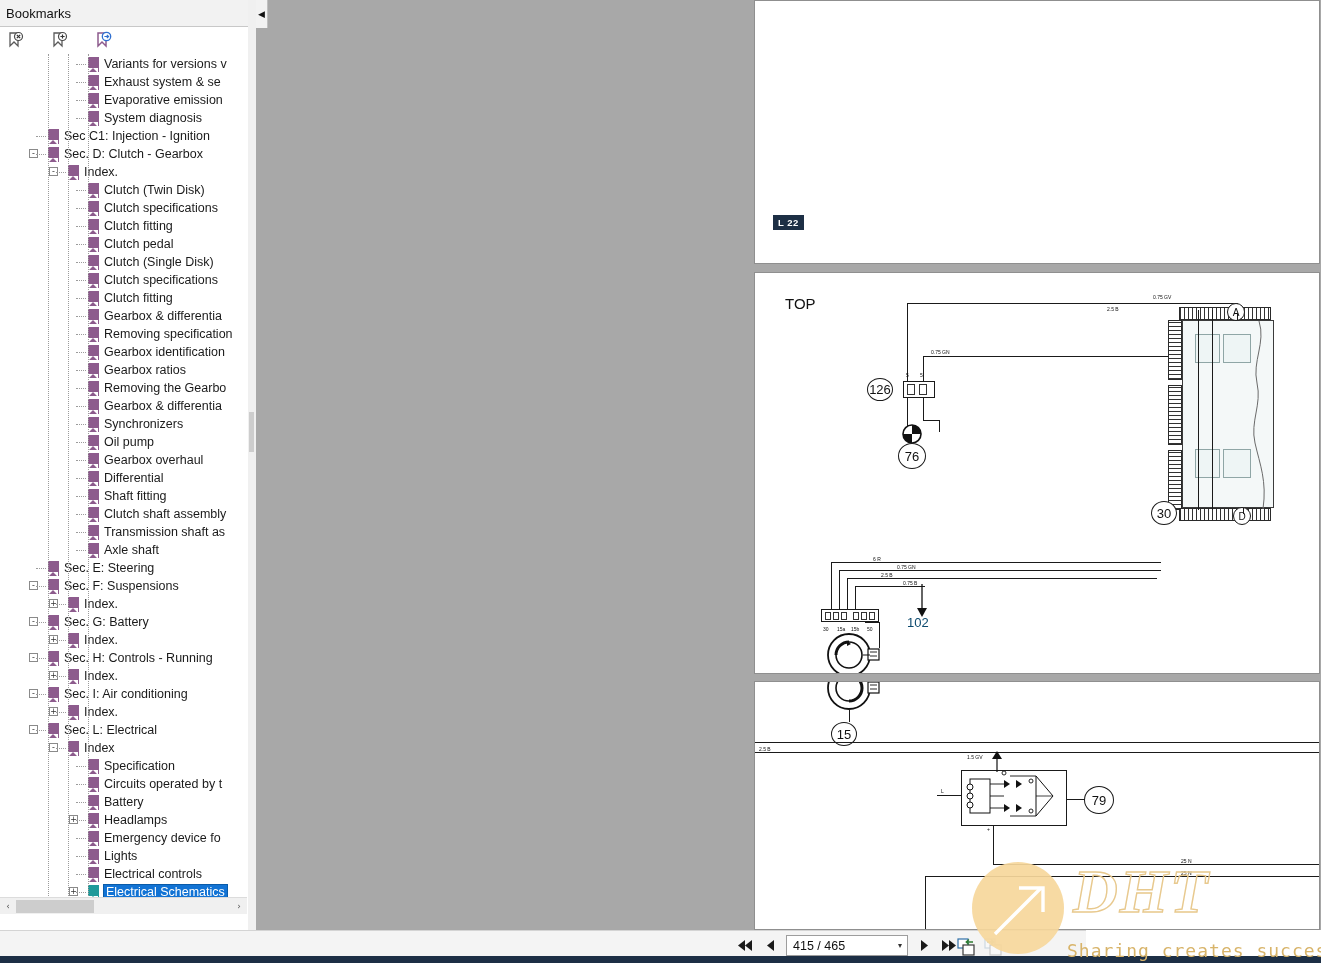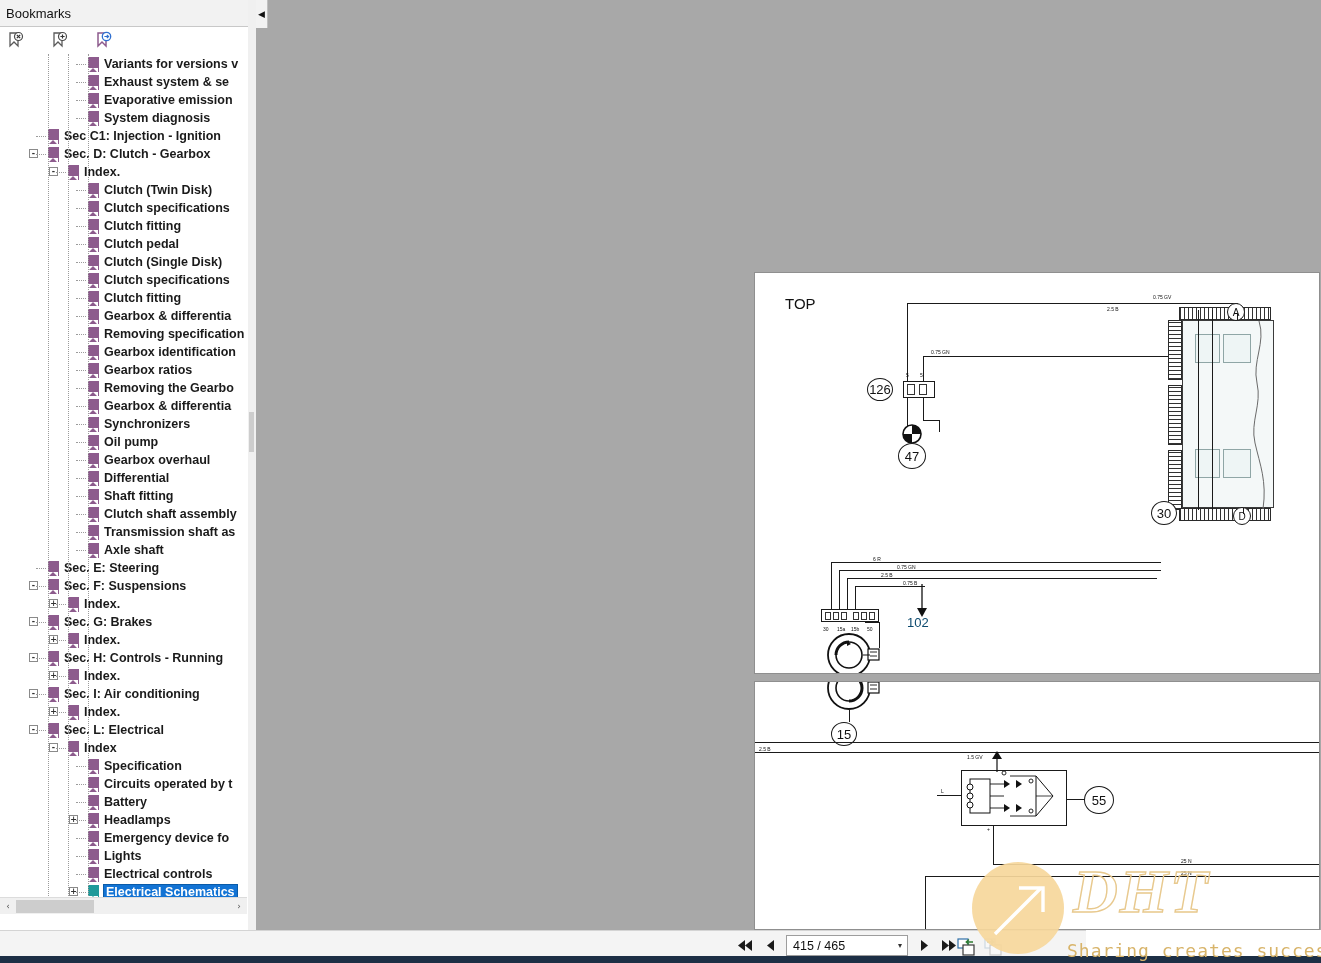--- a/index.html
+++ b/index.html
@@ -50,21 +50,20 @@
     gap: 24px;
     border-bottom: 1px solid #ffffff;
   }
   .bm-tool { width: 20px; height: 20px; position: relative; cursor: default; }
 
   #tree-wrap {
     position: absolute; left: 0; top: 54px;
     width: 247px; height: 856px;
     overflow: hidden;
     background: #ffffff;
-    font-weight: bold;
   }
   #tree {
     position: relative;
     width: 234px;
     padding-top: 1px;
   }
   .node {
     position: relative;
     height: 18px;
     display: flex; align-items: center;
@@ -546,21 +545,21 @@
           <div class="node" style="height: 18px;">
             <span class="exp" style="left: 49px; top: 4px;">+</span>
             <span class="dots" style="left: 56px; top: 9px; width: 10px;"></span>
             <span class="bmk" style="left: 68px; top: 2px;"></span>
             <span class="label" style="left: 84px;">Index.</span>
           </div>
           <div class="node" style="height: 18px;">
             <span class="exp" style="left: 29px; top: 4px;">-</span>
             <span class="dots" style="left: 36px; top: 9px; width: 10px;"></span>
             <span class="bmk" style="left: 48px; top: 2px;"></span>
-            <span class="label" style="left: 64px;">Sec. G:   Brakes</span>
+            <span class="label" style="left: 64px;">Sec. G:   Battery</span>
           </div>
           <div class="node" style="height: 18px;">
             <span class="exp" style="left: 49px; top: 4px;">+</span>
             <span class="dots" style="left: 56px; top: 9px; width: 10px;"></span>
             <span class="bmk" style="left: 68px; top: 2px;"></span>
             <span class="label" style="left: 84px;">Index.</span>
           </div>
           <div class="node" style="height: 18px;">
             <span class="exp" style="left: 29px; top: 4px;">-</span>
             <span class="dots" style="left: 36px; top: 9px; width: 10px;"></span>
@@ -665,20 +664,23 @@
   </div>
 
   <div id="splitter">
     <div id="splitter-grip"></div>
   </div>
 
   <div id="viewer">
 
     <div id="collapse-tab">◀</div>
 
+    <div class="page" id="page-a">
+      <div class="pg-badge" style="left:18px; top:214px;">L 22</div>
+    </div>
 
     <div class="page" id="page-b">
 
       <div class="top-label" style="left:30px; top:22px;">TOP</div>
 
       <div class="wire h" style="left:152px; top:30px; width:330px;"></div>
       <div class="wire v" style="left:152px; top:30px; height:83px;"></div>
       <div class="wire h" style="left:152px; top:83px; width:0px;"></div>
       <div class="wire v" style="left:482px; top:30px; height:26px;"></div>
 
@@ -699,21 +701,21 @@
 
       <div class="wire v" style="left:152px; top:125px; height:33px;"></div>
       <div class="wire v" style="left:168px; top:125px; height:22px;"></div>
       <div class="wire h" style="left:168px; top:147px; width:16px;"></div>
       <div class="wire v" style="left:184px; top:147px; height:12px;"></div>
       <svg style="position:absolute; left:146px; top:150px;" width="22" height="22" viewBox="0 0 22 22">
         <circle cx="11" cy="11" r="9" fill="#ffffff" stroke="#111" stroke-width="1.6"></circle>
         <path d="M11 2 A9 9 0 0 1 20 11 L11 11 Z" fill="#111"></path>
         <path d="M11 20 A9 9 0 0 1 2 11 L11 11 Z" fill="#111"></path>
       </svg>
-      <div class="circ-num" style="left:143px; top:170px; width:28px; height:26px;">47</div>
+      <div class="circ-num" style="left:143px; top:170px; width:28px; height:26px;">76</div>
 
       <div class="ecu-side" style="left:413px; top:47px;  width:14px; height:60px;"></div>
       <div class="ecu-side" style="left:413px; top:112px; width:14px; height:60px;"></div>
       <div class="ecu-side" style="left:413px; top:177px; width:14px; height:60px;"></div>
       <div class="ecu-strip" style="left:424px; top:34px;  width:92px; height:13px;"></div>
       <div class="ecu-strip" style="left:424px; top:235px; width:92px; height:13px;"></div>
       <div id="ecu-body" style="left:427px; top:47px; width:92px; height:188px;">
         <div class="ecu-win" style="left:12px; top:13px; width:25px; height:29px;"></div>
         <div class="ecu-win" style="left:40px; top:13px; width:28px; height:29px;"></div>
         <div class="ecu-win" style="left:12px; top:128px; width:25px; height:29px;"></div>
@@ -805,21 +807,21 @@
         <path d="M29 14 h14 M29 26 h14 M29 38 h14" stroke="#111" stroke-width="0.9"></path>
         <path d="M43 10 l6 4 l-6 4 z M43 34 l6 4 l-6 4 z" fill="#111"></path>
         <path d="M55 10 l6 4 l-6 4 z M55 34 l6 4 l-6 4 z" fill="#111"></path>
         <path d="M49 6 h26 M49 46 h26" stroke="#111" stroke-width="0.9"></path>
         <path d="M75 6 L92 26 L75 46 Z" fill="#fff" stroke="#111" stroke-width="1"></path>
         <path d="M75 26 h17" stroke="#111" stroke-width="0.8"></path>
         <circle cx="70" cy="11" r="2" fill="#fff" stroke="#111" stroke-width="0.9"></circle>
         <circle cx="70" cy="41" r="2" fill="#fff" stroke="#111" stroke-width="0.9"></circle>
         <circle cx="43" cy="3" r="2" fill="#fff" stroke="#111" stroke-width="0.9"></circle>
       </svg>
-      <div class="circ-num" style="left:329px; top:104px; width:30px; height:28px;">55</div>
+      <div class="circ-num" style="left:329px; top:104px; width:30px; height:28px;">79</div>
       <div class="wire h" style="left:312px; top:117px; width:18px;"></div>
 
       <div class="wire h" style="left:182px; top:113px; width:24px;"></div>
       <div class="wlabel" style="left:186px; top:106px;">L</div>
       <div class="wlabel" style="left:212px; top:72px;">1.5 GV</div>
       <svg style="position:absolute; left:234px; top:68px;" width="16" height="22" viewBox="0 0 16 22">
         <path d="M8 22 V8" stroke="#111" stroke-width="1.2"></path>
         <path d="M3 9 L8 1 L13 9 Z" fill="#111"></path>
       </svg>
       <div class="wlabel" style="left:232px; top:144px;">+</div>

